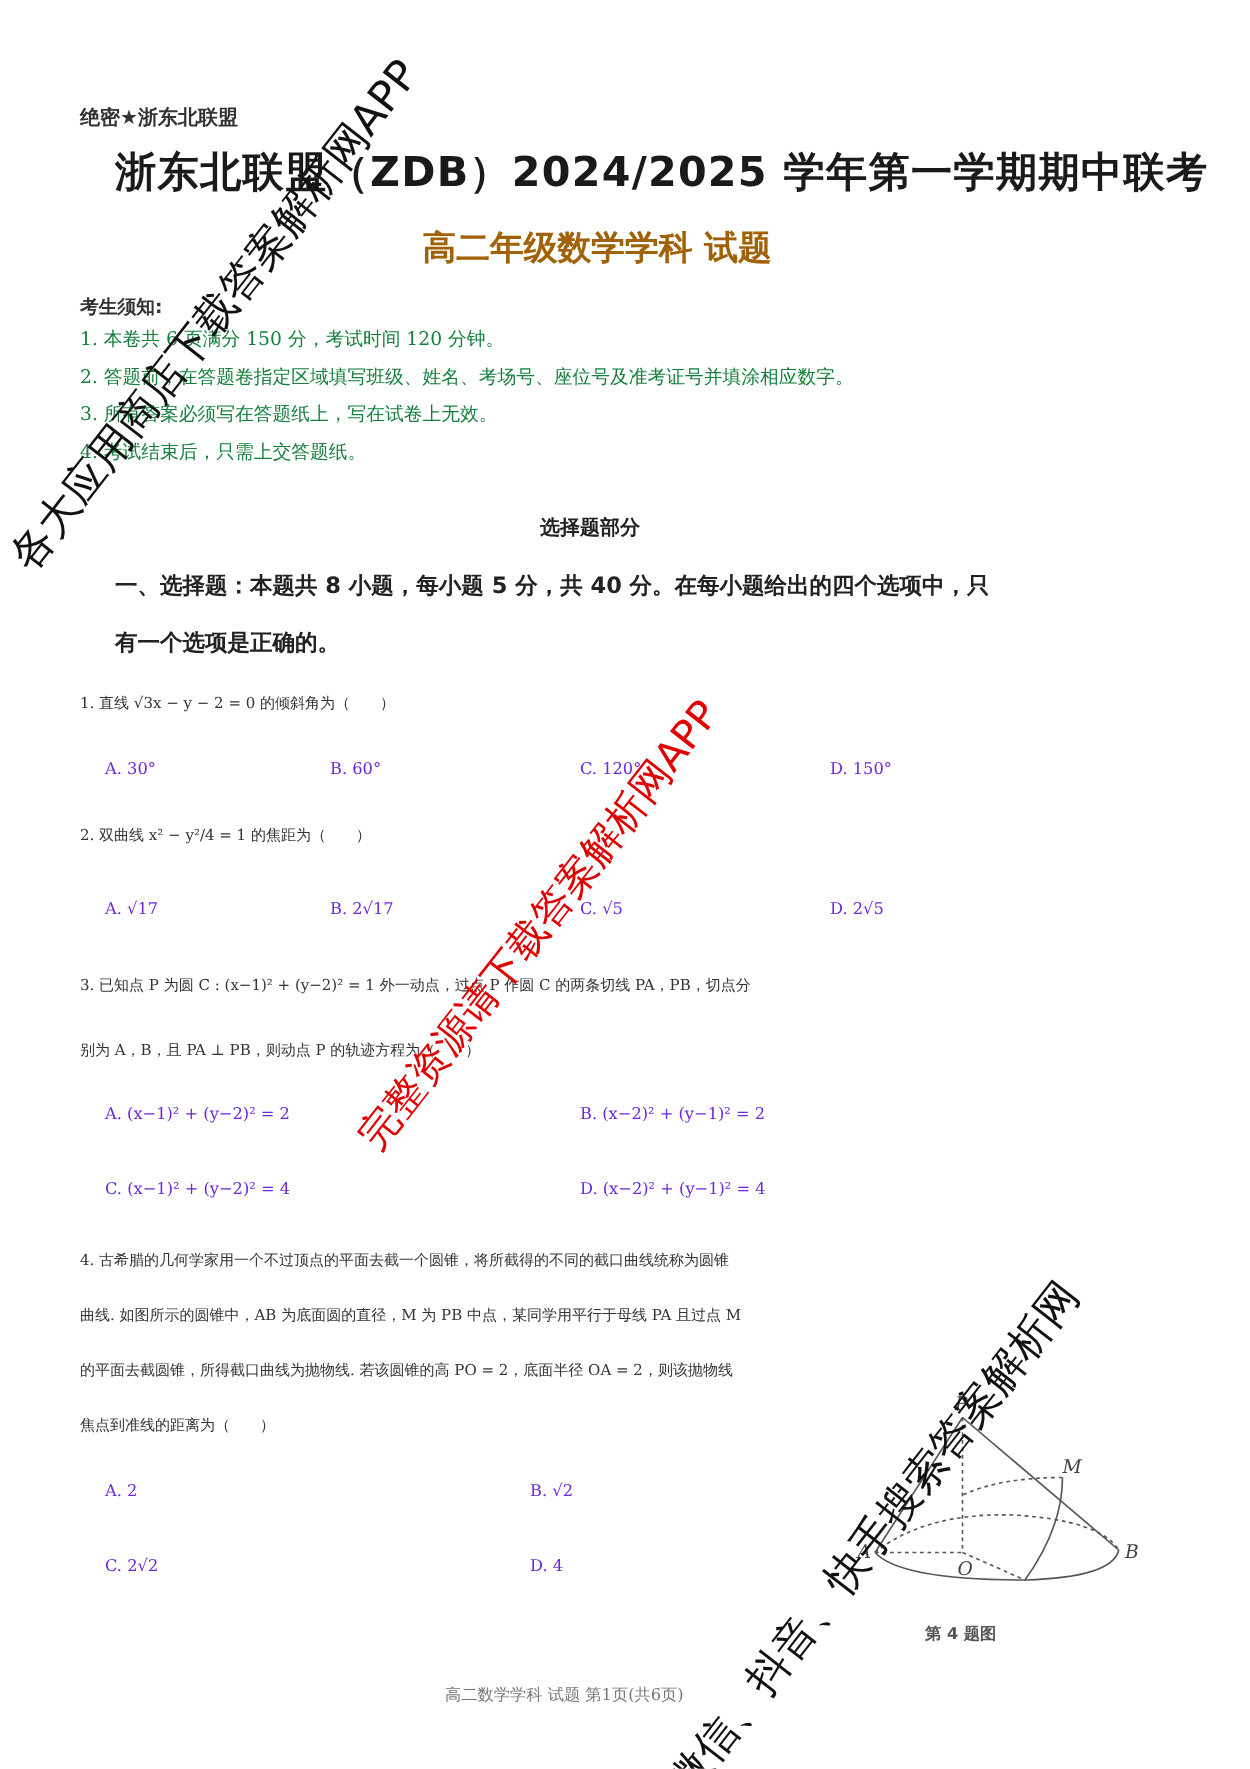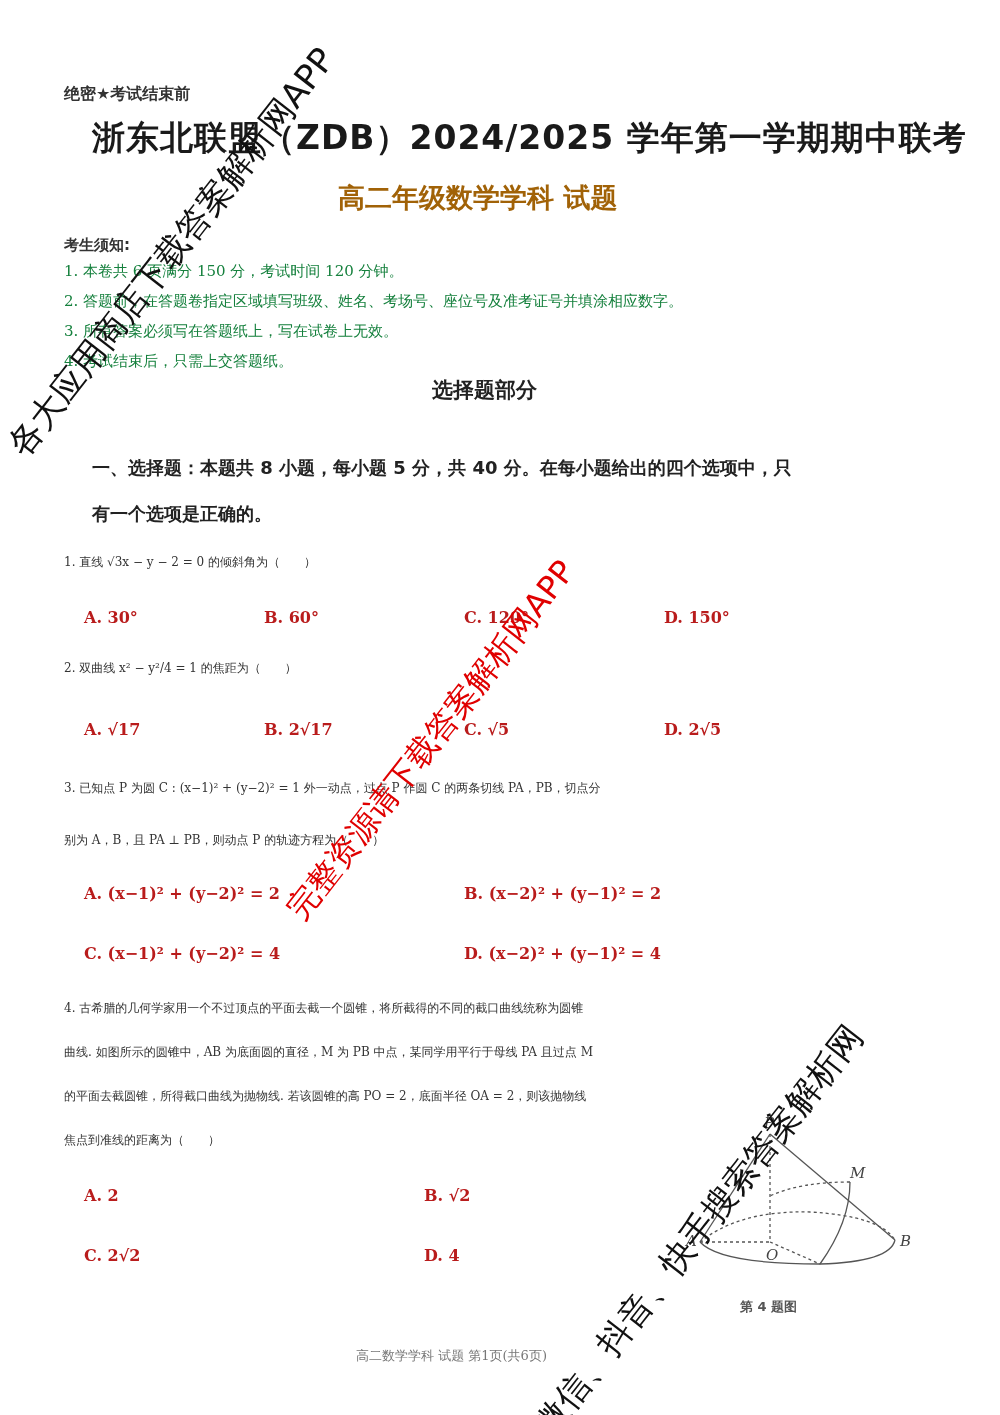--- a/index.html
+++ b/index.html
@@ -11,40 +11,40 @@
   .abs { position: absolute; white-space: nowrap; }
   .confidential { left: 64px; top: 84px; font-size: 16px; font-weight: bold; color: #333;
     font-family: "DejaVu Sans", sans-serif; }
   .main-title { left: 92px; top: 116px; font-size: 33px; font-weight: bold; color: #1a1a1a; letter-spacing: 1px;
     font-family: "DejaVu Sans", sans-serif; }
   .sub-title { left: 338px; top: 180px; font-size: 27px; font-weight: bold; color: #a16207;
     font-family: "DejaVu Sans", sans-serif; }
   .notice-head { left: 64px; top: 236px; font-size: 15px; font-weight: bold; color: #333;
     font-family: "DejaVu Sans", sans-serif; }
   .notice-item { left: 64px; font-size: 15px; color: #15803d; }
-  .section-title { left: 432px; top: 376px; font-size: 21px; font-weight: bold; color: #222;
+  .section-title { left: 432px; top: 412px; font-size: 16px; font-weight: bold; color: #222;
     font-family: "DejaVu Sans", sans-serif; }
   .instr { left: 64px; font-size: 18px; font-weight: bold; color: #222; font-family: "DejaVu Sans", sans-serif; margin-left: 28px; }
   .q-line { left: 64px; font-size: 12px; color: #333; }
-  .opt { font-size: 16px; color: #b91c1c; font-weight: bold; }
+  .opt { font-size: 13px; color: #6d28d9; }
   .caption { left: 740px; top: 1298px; font-size: 13px; color: #555; font-weight: bold;
     font-family: "DejaVu Sans", sans-serif; text-align: center; }
   .footer { left: 356px; top: 1347px; font-size: 13px; color: #777; }
   .wm { position: absolute; white-space: nowrap; font-family: "DejaVu Sans", sans-serif;
     transform-origin: left bottom; }
   .wm-black { color: #111; font-size: 34px; }
   .wm-red { color: #e00000; font-size: 32px; }
   .figure { position: absolute; left: 660px; top: 1112px; width: 260px; height: 180px; }
 </style>
 </head>
 <body>
 
 <div>
 
-  <div class="abs confidential">绝密★考试结束前</div>
+  <div class="abs confidential">绝密★浙东北联盟</div>
   <div class="abs main-title">浙东北联盟（ZDB）2024/2025 学年第一学期期中联考</div>
   <div class="abs sub-title">高二年级数学学科 试题</div>
 
   <div class="abs notice-head">考生须知:</div>
   <div class="abs notice-item" style="top:262px">1. 本卷共 6 页满分 150 分，考试时间 120 分钟。</div>
   <div class="abs notice-item" style="top:292px">2. 答题前，在答题卷指定区域填写班级、姓名、考场号、座位号及准考证号并填涂相应数字。</div>
   <div class="abs notice-item" style="top:322px">3. 所有答案必须写在答题纸上，写在试卷上无效。</div>
   <div class="abs notice-item" style="top:352px">4. 考试结束后，只需上交答题纸。</div>
 
   <div class="abs section-title">选择题部分</div>

